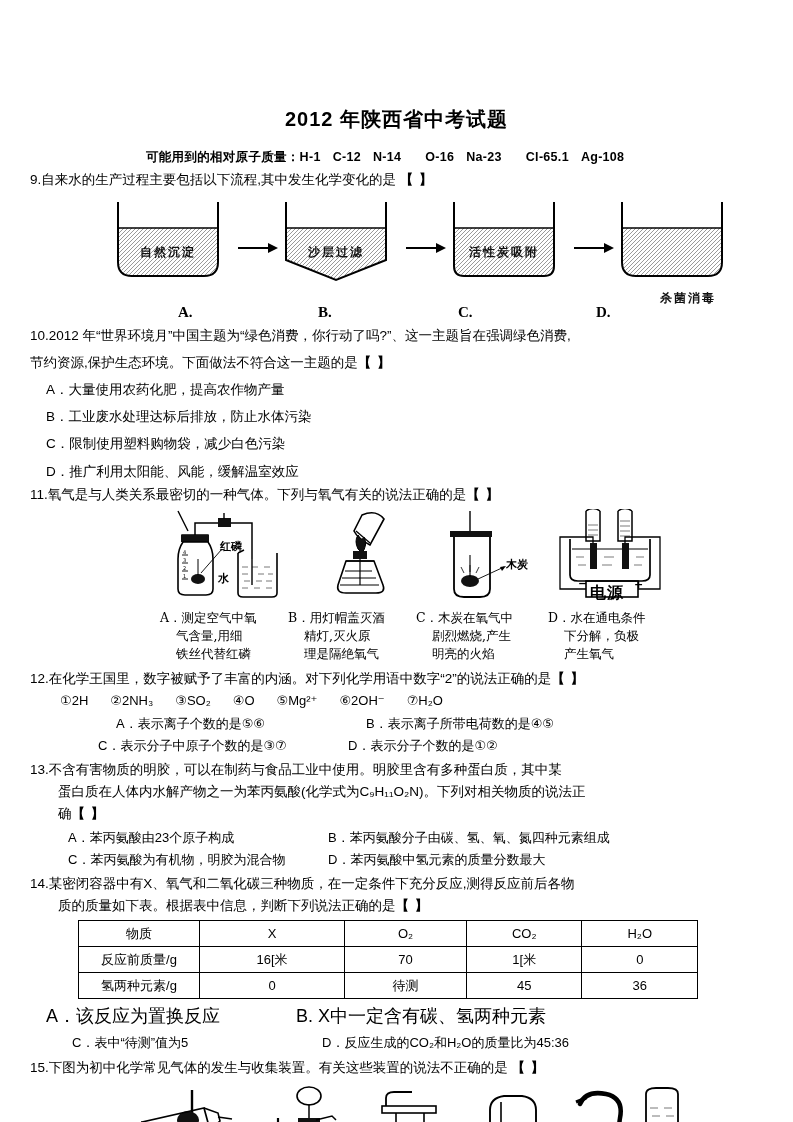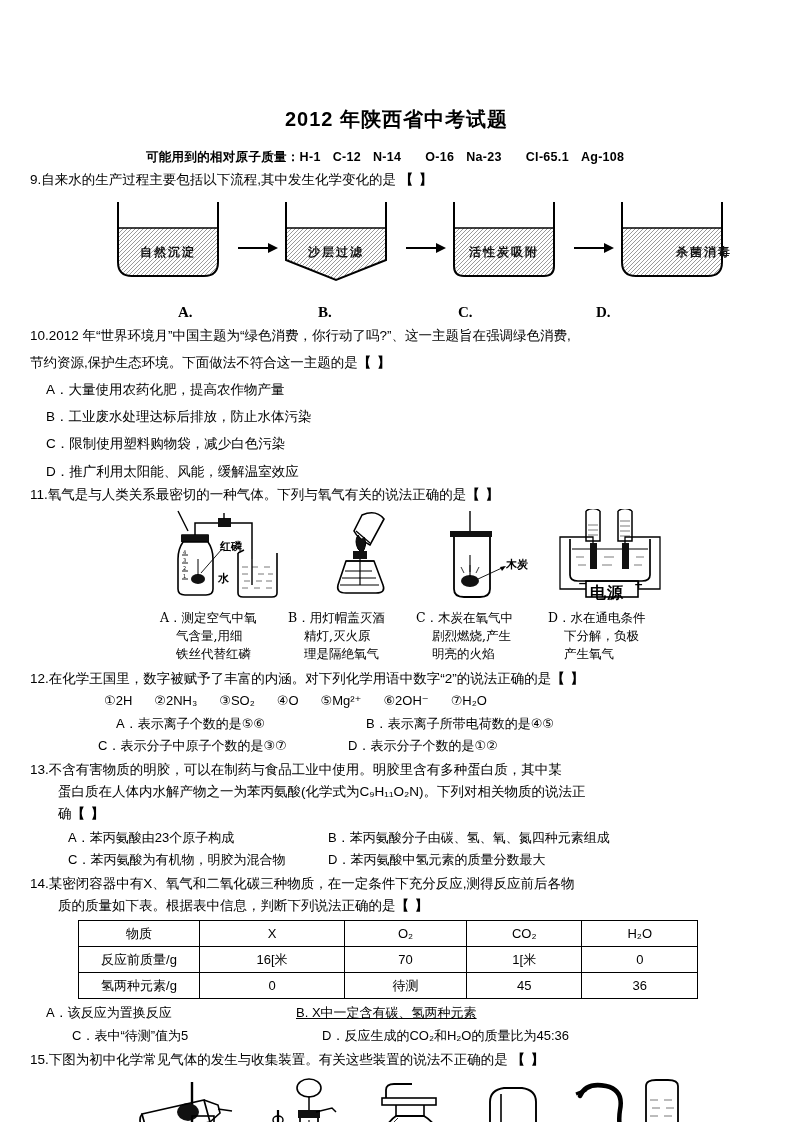--- a/index.html
+++ b/index.html
@@ -140,21 +140,21 @@
         </svg>
     </div>
 
     <div class="tank" style="left:608px;">
       <svg width="128" height="82" viewBox="0 0 128 82">
         <path d="M14,2 L14,62 Q14,76 28,76 L100,76 Q114,76 114,62 L114,2" fill="none" stroke="#000" stroke-width="2"></path>
         <path d="M15,28 L113,28 L113,62 Q113,75 100,75 L28,75 Q15,75 15,62 Z" fill="url(#hatchpat)" opacity="0.85"></path>
         <line x1="14" y1="28" x2="114" y2="28" stroke="#000" stroke-width="1.6"></line>
       </svg>
     </div>
-    <div class="tlabel" style="left:640px;">杀菌消毒</div>
+    <div class="tlabel" style="left:624px;margin-top:46px;">杀菌消毒</div>
   </div>
 
   <div class="abcd">
     <span style="left:178px;">A.</span>
     <span style="left:318px;">B.</span>
     <span style="left:458px;">C.</span>
     <span style="left:596px;">D.</span>
   </div>
 
   <div class="qline" style="padding-left:30px;margin-top:2px;">10.2012 年“世界环境月”中国主题为“绿色消费，你行动了吗?”、这一主题旨在强调绿色消费,</div>
@@ -326,21 +326,21 @@
     <div class="col" style="left:548px;">
       <div class="l1">D．水在通电条件</div>
       <div class="l2">下分解，负极</div>
       <div class="l3">产生氧气</div>
     </div>
   </div>
 
   <div class="qline" style="padding-left:30px;margin-top:4px;">
     <span>12.在化学王国里，数字被赋予了丰富的内涵。对下列化学用语中数字“2”的说法正确的是</span><span class="brk" style="font-weight:bold;">【 】</span>
   </div>
-  <div class="qline" style="padding-left:104px;margin-top:2px;font-size:13px;">
+  <div class="qline" style="padding-left:60px;margin-top:2px;font-size:13px;">
     <span style="margin-right:22px;">①2H</span><span style="margin-right:22px;">②2NH₃</span><span style="margin-right:22px;">③SO₂</span><span style="margin-right:22px;">④O</span><span style="margin-right:22px;">⑤Mg²⁺</span><span style="margin-right:22px;">⑥2OH⁻</span><span>⑦H₂O</span>
   </div>
   <div class="qline" style="padding-left:116px;margin-top:3px;font-size:13px;">
     <span style="display:inline-block;width:250px;">A．表示离子个数的是⑤⑥</span><span>B．表示离子所带电荷数的是④⑤</span>
   </div>
   <div class="qline" style="padding-left:98px;margin-top:3px;font-size:13px;">
     <span style="display:inline-block;width:250px;">C．表示分子中原子个数的是③⑦</span><span>D．表示分子个数的是①②</span>
   </div>
 
   <div class="qline" style="padding-left:30px;margin-top:4px;">13.不含有害物质的明胶，可以在制药与食品工业中使用。明胶里含有多种蛋白质，其中某</div>
@@ -379,21 +379,21 @@
     <tr>
       <td class="head">氢两种元素/g</td>
       <td>0</td>
       <td>待测</td>
       <td>45</td>
       <td>36</td>
     </tr>
   </tbody>
     </table>
 
-  <div class="qline" style="padding-left:46px;margin-top:4px;font-size:13px;text-decoration:underline;">
+  <div class="qline" style="padding-left:46px;margin-top:4px;font-size:18px;">
     <span style="display:inline-block;width:250px;">A．该反应为置换反应</span><span>B. X中一定含有碳、氢两种元素</span>
   </div>
   <div class="qline" style="padding-left:72px;margin-top:3px;font-size:13px;">
     <span style="display:inline-block;width:250px;">C．表中“待测”值为5</span><span>D．反应生成的CO₂和H₂O的质量比为45:36</span>
   </div>
 
   <div class="qline" style="padding-left:30px;margin-top:5px;">
     <span>15.下图为初中化学常见气体的发生与收集装置。有关这些装置的说法不正确的是</span>
     <span class="brk" style="font-weight:bold;">【    】</span>
   </div>

